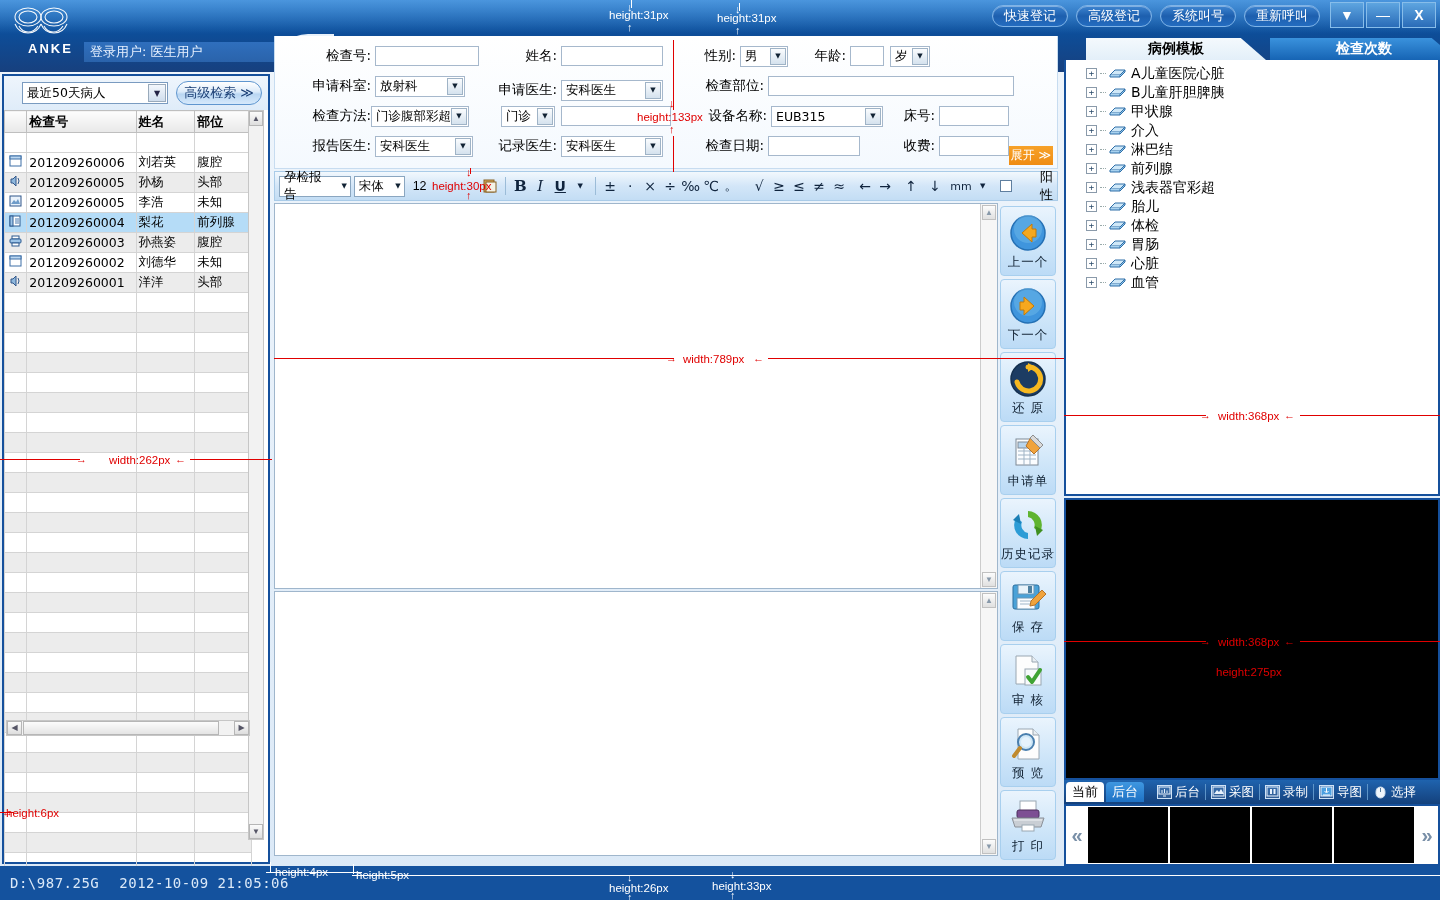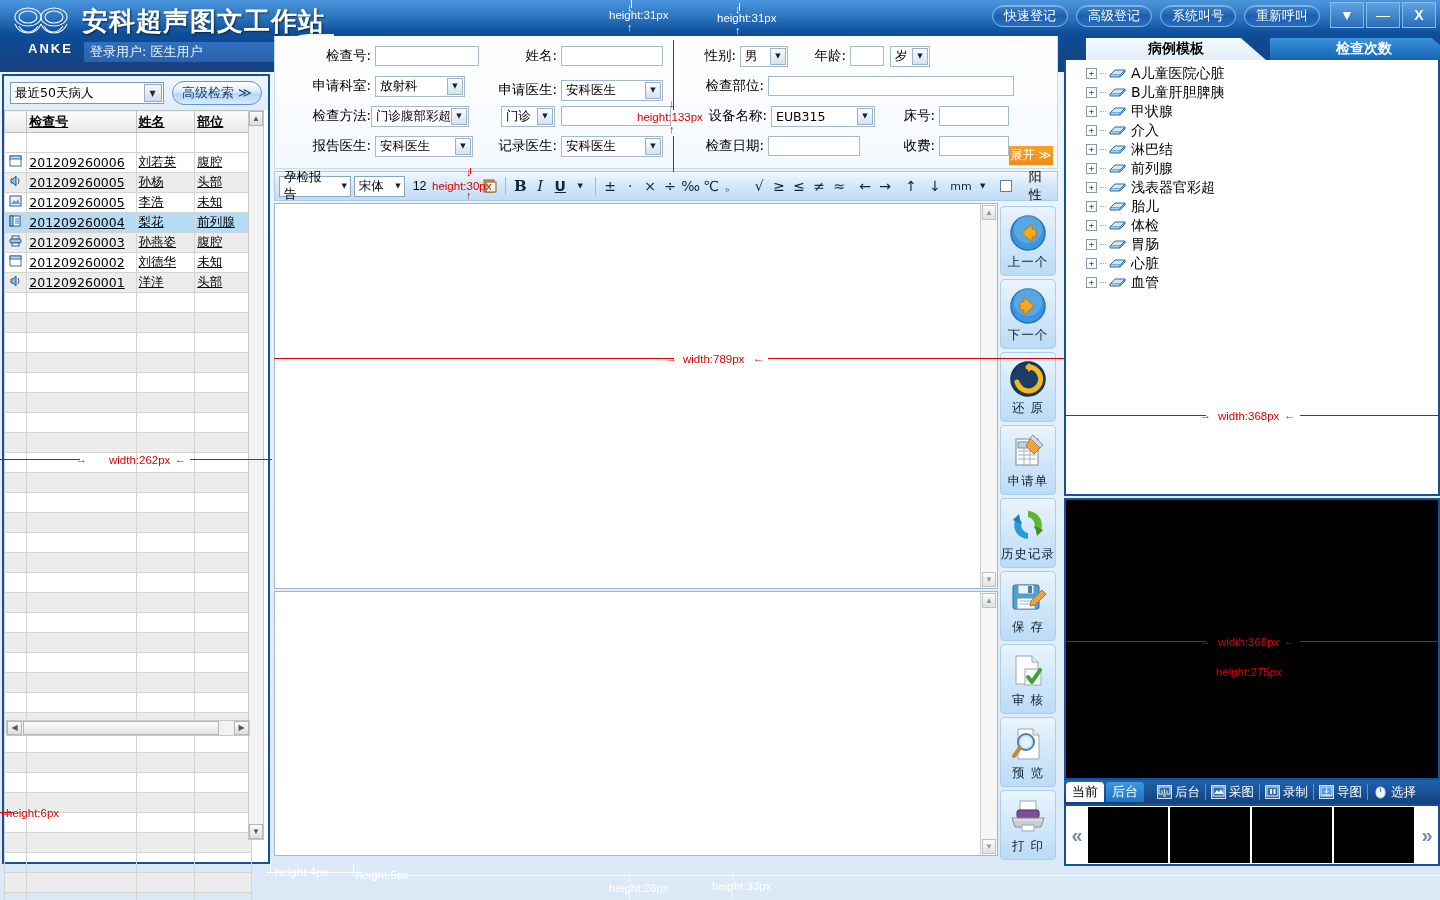--- a/index.html
+++ b/index.html
@@ -87,37 +87,37 @@
     border:2px solid #15509c;
   }
   .left-head {
     height:34px; background: linear-gradient(180deg,#eef5fc,#dfecf9);
     display:flex; align-items:center; padding:0 6px; gap:8px;
   }
   .sel-box {
     width:156px; height:22px; border:1px solid #7a9bc0; background:#fff;
     display:flex; align-items:center; font-size:12.5px; padding-left:4px;
     font-family:"DejaVu Sans","Liberation Sans",sans-serif;
-    position:relative; cursor:pointer;
+    position:relative; cursor:pointer;margin-left:12px;
   }
   .sel-box .arrow {
     position:absolute; right:1px; top:1px; width:18px; height:18px;
     background: linear-gradient(180deg,#f3f7fc,#cfdded);
     border:1px solid #9ab; display:flex; align-items:center; justify-content:center;
     font-size:8px; color:#224;
   }
   .adv-btn {
     width:92px; height:24px; border-radius:12px;
     border:1px solid #5f96cf;
     background: linear-gradient(180deg,#ffffff 0%,#dcebfa 45%,#b9d6f2 55%,#d6e9fb 100%);
     color:#1b3f75; font-size:13px; display:flex; align-items:center; justify-content:center;
     font-family:"DejaVu Sans","Liberation Sans",sans-serif; cursor:pointer;
   }
 
-  .grid-wrap { position:relative; height:628px; background:#fff;text-decoration:underline; }
+  .grid-wrap { position:relative; height:628px; background:#fff; }
   table.plist { border-collapse:collapse; width:248px; table-layout:fixed; }
   table.plist th {
     height:22px; background: linear-gradient(180deg,#fdfdfd,#e8e8e8);
     border:1px solid #bfbfbf; font-size:13px; color:#000; font-weight:bold;
     font-family:"DejaVu Sans","Liberation Sans",sans-serif;
     padding:0 2px; text-align:left;
   }
   table.plist td {
     height:20px; border:1px solid #d4d4d4; font-size:12.5px;
     font-family:"DejaVu Sans","Liberation Sans",sans-serif;
@@ -201,21 +201,21 @@
     display:flex; align-items:center; padding:0 16px 0 4px; position:relative;
     font-family:"DejaVu Sans","Liberation Sans",sans-serif; cursor:pointer;
   }
   .tb-combo .tc-arrow { position:absolute; right:3px; font-size:7px; color:#123; }
   .tb-sep { width:1px; height:18px; background:#9bbcd8; margin:0 3px; }
   .tb-ico {
     min-width:17px; height:20px; display:flex; align-items:center; justify-content:center;
     font-size:14px; color:#10243d; cursor:pointer;
     font-family:"DejaVu Sans","Liberation Sans",sans-serif;
   }
-  .tb-chk { display:flex; align-items:center; gap:17px; margin-left:6px; cursor:pointer; }
+  .tb-chk { display:flex; align-items:center; gap:17px; margin-left:6px; cursor:pointer;text-align:right; }
   .tb-chk .box { width:12px; height:12px; border:1px solid #5f7f9f; background:#fff; }
   .tb-chk .lbl { font-size:13px; font-family:"DejaVu Sans","Liberation Sans",sans-serif; }
 
   
   .ed-area {
     position:absolute; background:#fff; border:1px solid #9fb6cc;
   }
   .ed-scroll {
     position:absolute; right:0; top:0; width:17px; bottom:0;
     background:#f6f6f6; border-left:1px solid #ccc;
@@ -360,21 +360,20 @@
             <path d="M5 20 C10 32, 26 32, 31 20"></path>
             <path d="M31 20 C36 32, 52 32, 57 20"></path>
             <path d="M9 22 C13 30, 23 30, 28 22"></path>
             <path d="M34 22 C38 30, 48 30, 53 22"></path>
           </g>
         </svg>
       </div>
       <div class="logo-text">ANKE</div>
     </div>
 
-    <div class="app-title">安科超声图文工作站</div>
     <div class="login-user">登录用户: 医生用户</div>
 
     <div class="top-buttons">
       <div class="pill-btn">快速登记</div>
       <div class="pill-btn">高级登记</div>
       <div class="pill-btn">系统叫号</div>
       <div class="pill-btn">重新呼叫</div>
     </div>
 
     <div class="win-ctrls">
@@ -746,21 +745,21 @@
     </div>
     <div class="frow" style="left:226px; top:68px;">
       <div class="fcombo" style="width:54px;">
         <span>门诊</span>
         <span class="cbar">▼</span>
       </div>
       <input class="finput" style="width: 110px; margin-left: 6px;">
     </div>
     <div class="frow" style="left:418px; top:68px;">
       <div class="flabel" style="width:74px;">设备名称:</div>
-      <div class="fcombo" style="width:104px; margin-left:4px;">
+      <div class="fcombo" style="width:112px; margin-left:4px;">
         <span>EUB315</span>
         <span class="cbar">▼</span>
       </div>
     </div>
     <div class="frow" style="left:610px; top:68px;">
       <div class="flabel" style="width:50px;">床号:</div>
       <input class="finput" style="width: 70px; margin-left: 4px;">
     </div>
 
     <div class="frow" style="left:8px; top:98px;">
@@ -1144,20 +1143,25 @@
 
   <div class="thumb-strip">
     <div class="ts-arrow">«</div>
     <div class="ts-cell"></div>
     <div class="ts-cell"></div>
     <div class="ts-cell"></div>
     <div class="ts-cell"></div>
     <div class="ts-arrow">»</div>
   </div>
 
+  <div class="statusbar">
+    <span>D:\987.25G</span>
+    <span style="width:20px"></span>
+    <span>2012-10-09 21:05:06</span>
+  </div>
 
   <div class="ann-line h white" style="left:631px; top:0; height:8px;"></div>
   <div class="ann-arrow white" style="left:627px; top:2px;">↓</div>
   <div class="ann white" style="left:609px; top:9px;">height:31px</div>
   <div class="ann-arrow white" style="left:627px; top:22px;">↑</div>
 
   <div class="ann-line h white" style="left:739px; top:3px; height:8px;"></div>
   <div class="ann-arrow white" style="left:735px; top:4px;">↓</div>
   <div class="ann white" style="left:717px; top:12px;">height:31px</div>
   <div class="ann-arrow white" style="left:735px; top:25px;">↑</div>

